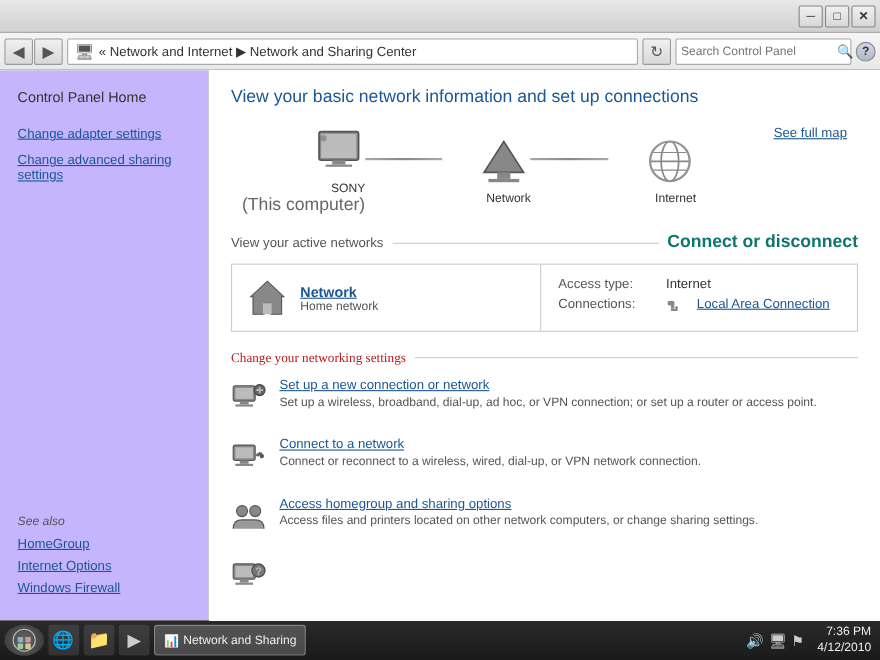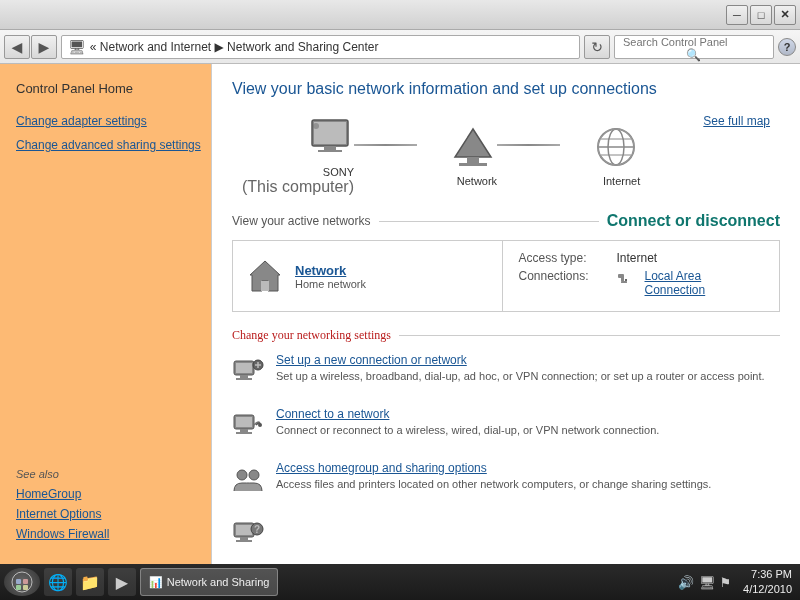--- a/index.html
+++ b/index.html
@@ -102,21 +102,20 @@
     }
     .search-box {
       width: 160px;
       height: 24px;
       background: white;
       border: 1px solid #aaa;
       border-radius: 2px;
       display: flex;
       align-items: center;
       padding: 0 4px;
-      flex-direction: column;
     }
     .search-input {
       flex: 1;
       border: none;
       outline: none;
       font-size: 11px;
       color: #888;
       background: transparent;
     }
     .search-btn {
@@ -142,22 +141,22 @@
     
     .main-content {
       flex: 1;
       display: flex;
       overflow: hidden;
       background: #f0f0f0;
     }
 
     
     .sidebar {
-      width: 212px;
-      background: #fdba74;
+      width: 190px;
+      background: #c4b5fd;
       border-right: 1px solid #ccc;
       padding: 12px 0;
       display: flex;
       flex-direction: column;
     }
     .sidebar-item {
       padding: 5px 16px;
       font-size: 12px;
       cursor: pointer;
       color: #333;

